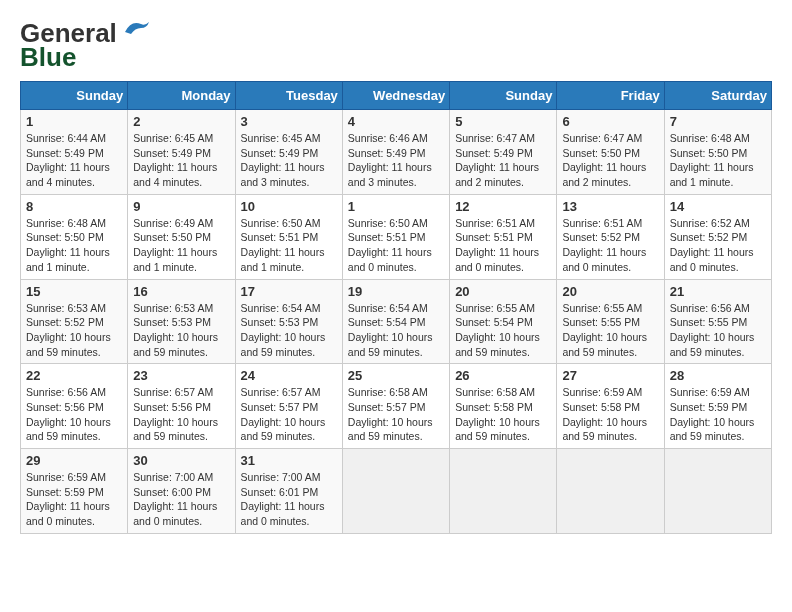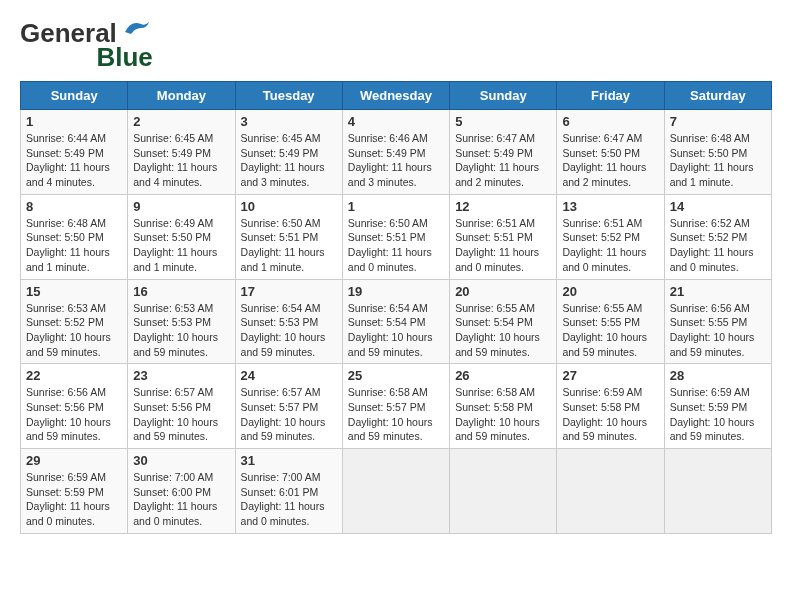--- a/index.html
+++ b/index.html
@@ -12,21 +12,21 @@
     }
     .header {
       display: flex;
       align-items: flex-start;
       justify-content: space-between;
       margin-bottom: 4px;
     }
     .logo {
       display: flex;
       flex-direction: column;
-      align-items: flex-end;
+      align-items: flex-start;
     }
     .title-block {
       text-align: right;
     }
     .month-title {
       font-size: 36px;
       font-weight: bold;
       color: #333;
       line-height: 1.1;
     }
@@ -38,21 +38,21 @@
     .calendar {
       width: 100%;
       border-collapse: collapse;
       margin-top: 8px;
       font-size: 11px;
     }
     .calendar thead th {
       background: #2a7aba;
       color: #fff;
       padding: 6px 4px;
-      text-align: center;
+      text-align: right;
       font-size: 13px;
       font-weight: bold;
       border: 1px solid #1a5a9a;
     }
     .calendar tbody td {
       border: 1px solid #ccc;
       vertical-align: top;
       padding: 4px 5px;
       width: calc(100% / 7);
       min-height: 80px;

